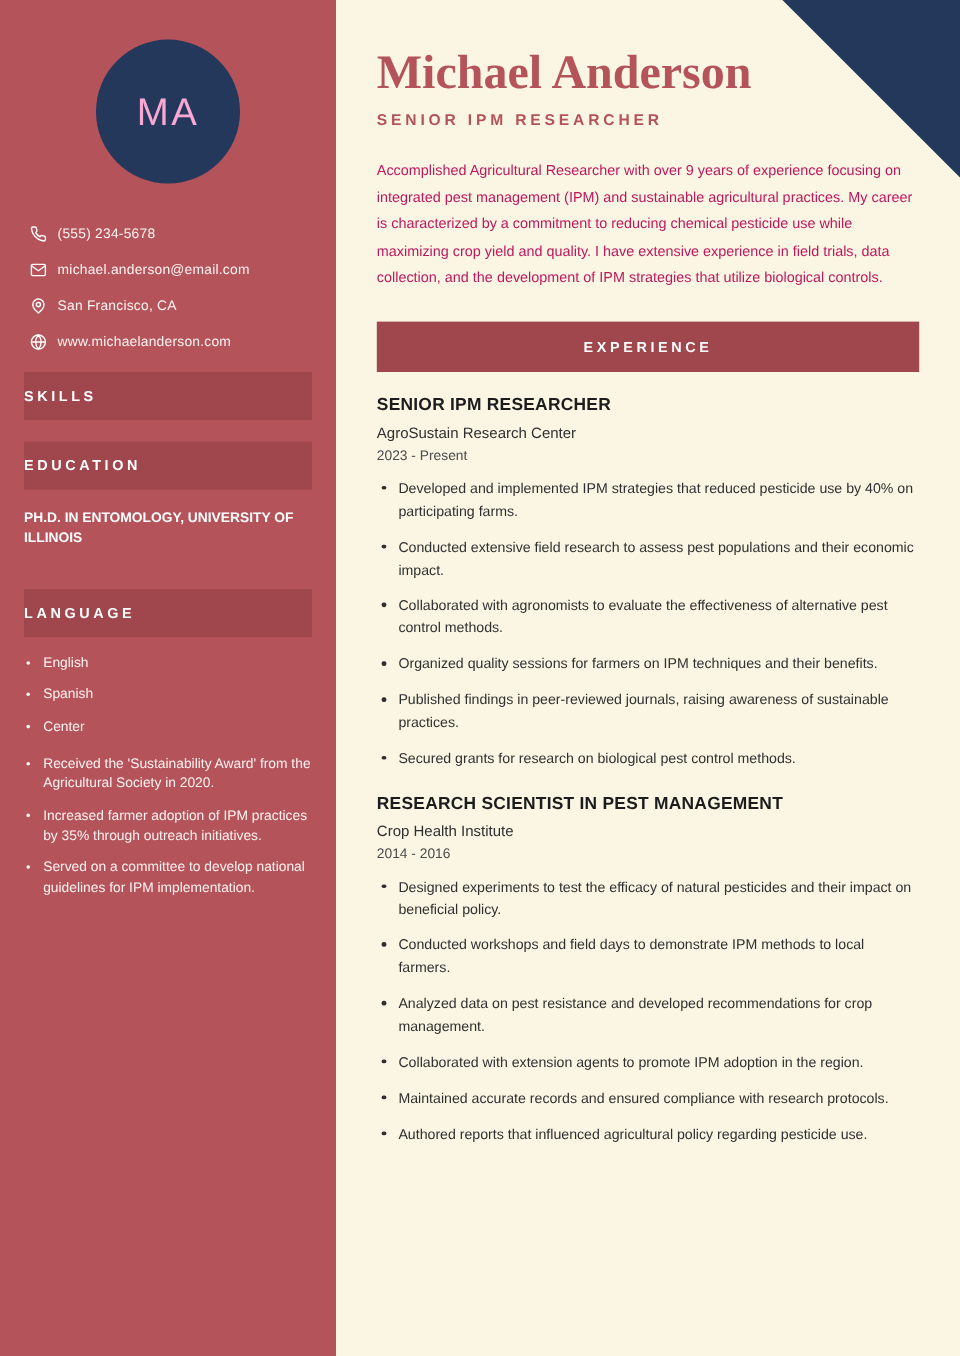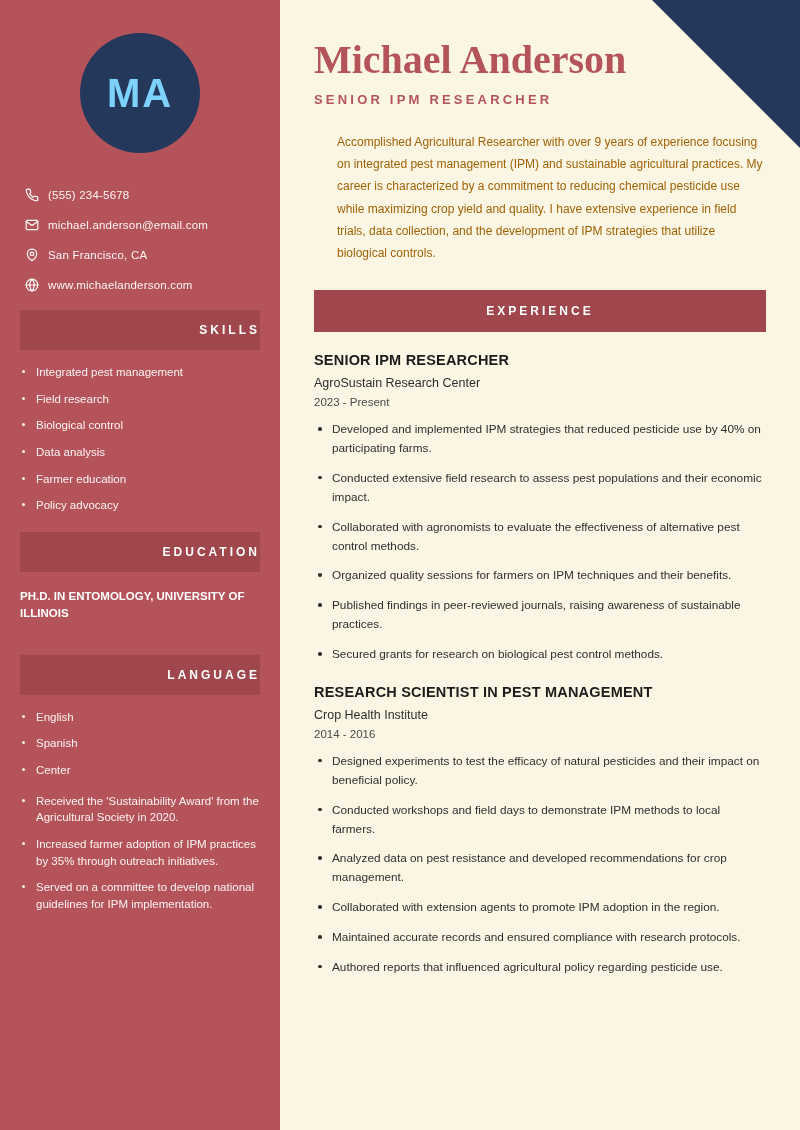--- a/index.html
+++ b/index.html
@@ -35,26 +35,26 @@
   }
   .avatar-wrap {
     display: flex;
     justify-content: center;
     margin-top: 33px;
   }
   .avatar {
     width: 120px; height: 120px;
     border-radius: 50%;
     background: #24385c;
-    color: #7dd3fc;
+    color: #f9a8d4;
     display: flex;
     align-items: center;
     justify-content: center;
-    font-size: 40px;
-    font-weight: bold;
+    font-size: 32px;
+    font-weight: normal;
     letter-spacing: 2px;
   }
   .contact-list {
     margin-top: 35px;
     padding-left: 0px;
   }
   .contact-item {
     display: flex;
     align-items: center;
     margin-bottom: 16px;
@@ -67,21 +67,21 @@
     display: flex;
     align-items: center;
     justify-content: center;
     color: #fff;
   }
   .contact-icon svg { display: block; }
   .contact-text { padding-left: 4px; letter-spacing: .2px; }
 
   .section-banner {
     background: #a0474d;
-    text-align: right;
+    text-align: left;
     font-size: 12px;
     font-weight: bold;
     letter-spacing: 3px;
     padding: 13px 0;
     margin-top: 18px;
     color: #ffffff;
   }
   .bullet-list { list-style: none; margin-top: 14px; }
   .bullet-list li {
     position: relative;
@@ -124,23 +124,22 @@
     margin-top: 10px;
     font-size: 13px;
     font-weight: bold;
     letter-spacing: 3.2px;
     color: #b4545a;
   }
   .summary {
     margin-top: 24px;
     font-size: 12px;
     line-height: 1.85;
-    color: #a16207;
+    color: #be185d;
     max-width: 460px;
-    margin-left: 23px;
   }
   .main-banner {
     background: #a0474d;
     color: #ffffff;
     text-align: center;
     font-size: 12px;
     font-weight: bold;
     letter-spacing: 3px;
     padding: 14px 0;
     margin-top: 26px;
@@ -231,28 +230,20 @@
               <path d="M2 12h20"></path>
               <path d="M12 2a15.3 15.3 0 0 1 4 10 15.3 15.3 0 0 1-4 10 15.3 15.3 0 0 1-4-10 15.3 15.3 0 0 1 4-10z"></path>
             </svg>
         </span>
         <span class="contact-text">www.michaelanderson.com</span>
       </div>
 
     </div>
 
     <div class="section-banner">SKILLS</div>
-    <ul class="bullet-list">
-      <li>Integrated pest management</li>
-      <li>Field research</li>
-      <li>Biological control</li>
-      <li>Data analysis</li>
-      <li>Farmer education</li>
-      <li>Policy advocacy</li>
-    </ul>
 
     <div class="section-banner">EDUCATION</div>
     <div class="edu-entry">PH.D. IN ENTOMOLOGY, UNIVERSITY OF ILLINOIS</div>
 
     <div class="section-banner" style="margin-top:32px;">LANGUAGE</div>
     <ul class="bullet-list">
       <li>English</li>
       <li>Spanish</li>
       <li>Center</li>
     </ul>

